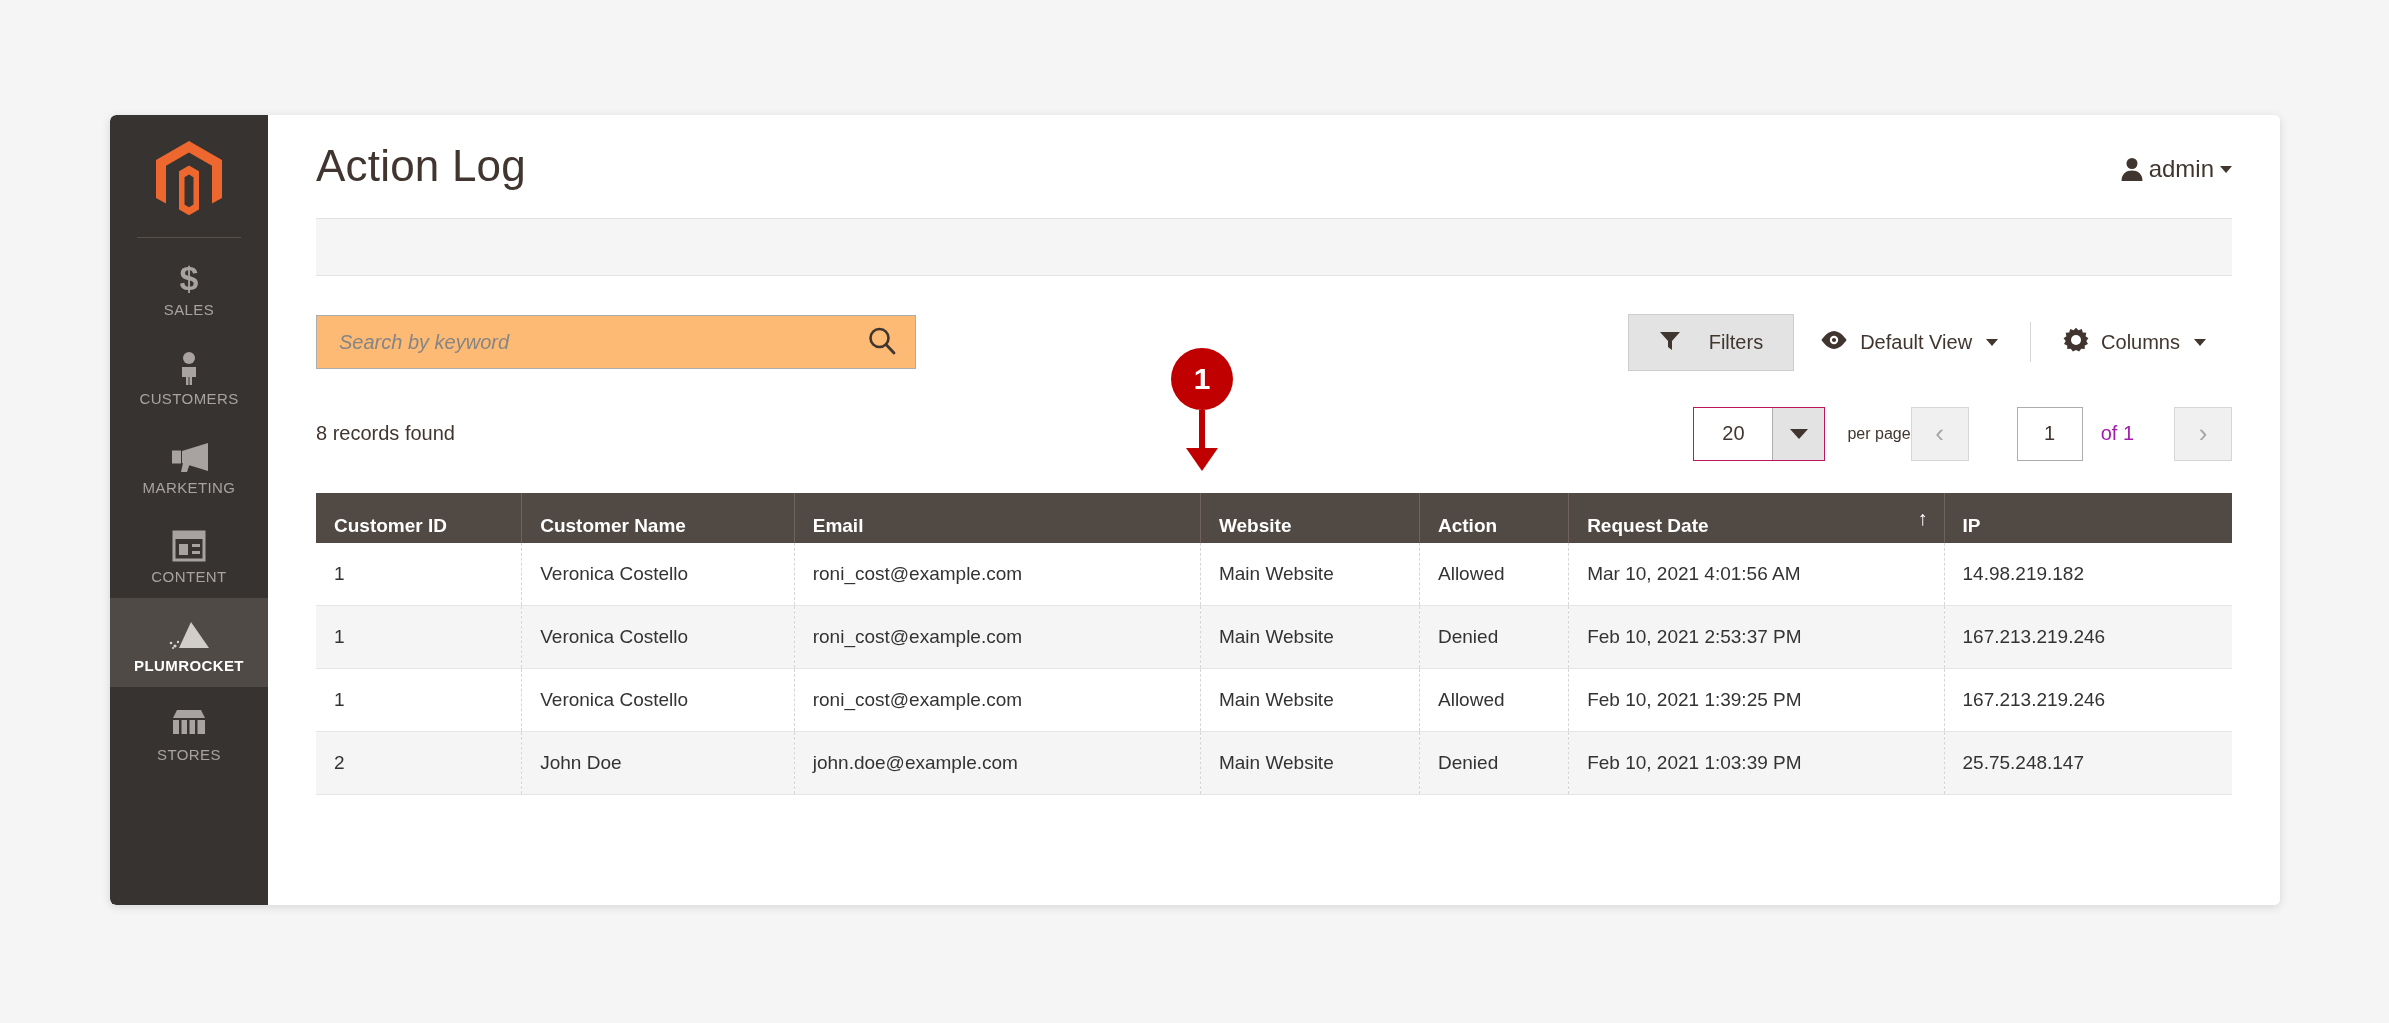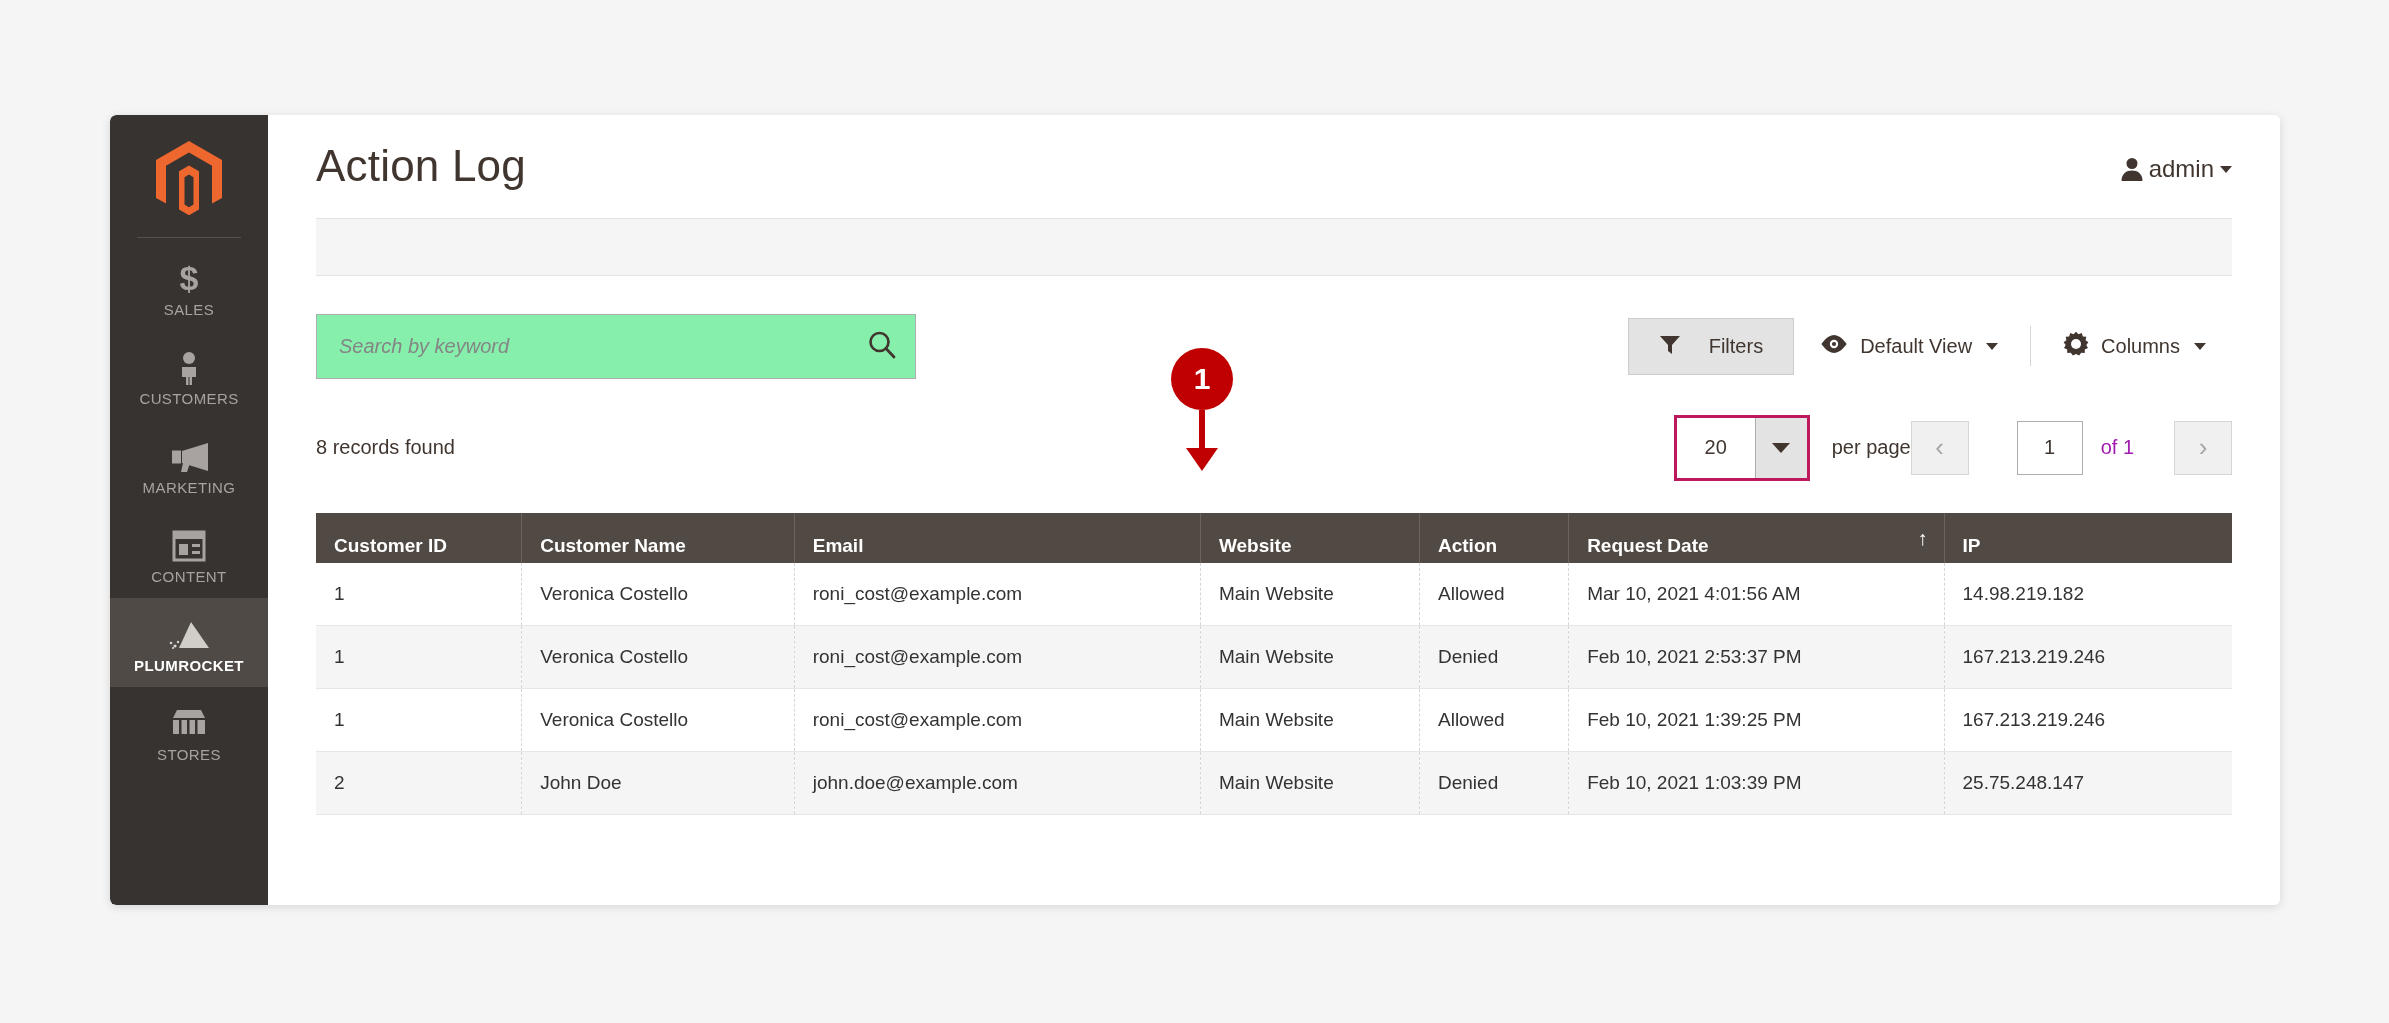--- a/index.html
+++ b/index.html
@@ -126,23 +126,23 @@
   
   #grid-toolbar {
     margin-top: 38px;
     display: flex;
     align-items: center;
     justify-content: space-between;
   }
   #search-box {
     position: relative;
     width: 600px;
-    height: 65px;
+    height: 54px;
     border: 1px solid #adadad;
-    background: #86efac;
+    background: #fdba74;
     display: flex;
     align-items: center;
   }
   #search-input {
     flex: 1 1 auto;
     border: 0;
     outline: none;
     height: 100%;
     padding: 0 16px 0 22px;
     font-size: 20px;
@@ -181,31 +181,31 @@
   
   #grid-subtoolbar {
     margin-top: 36px;
     display: flex;
     align-items: center;
     justify-content: space-between;
   }
   #records-found { font-size: 20px; color: #41362f; }
   #pager { display: flex; align-items: center; }
   #per-page-select {
-    display: flex; height: 66px; border: 3px solid #be185d; cursor: pointer;
+    display: flex; height: 54px; border: 1px solid #be185d; cursor: pointer;
   }
   #per-page-value {
     width: 78px; display: flex; align-items: center; justify-content: center;
     font-size: 20px; color: #41362f; background: #fff;
   }
   #per-page-arrow {
     width: 52px; display: flex; align-items: center; justify-content: center;
     background: #e3e3e3; border-left: 1px solid #adadad;
   }
-  #per-page-label { font-size: 20px; color: #41362f; margin-left: 22px; }
+  #per-page-label { font-size: 16px; color: #41362f; margin-left: 22px; }
   .pg-btn {
     width: 58px; height: 54px;
     border: 1px solid #d6d6d6; background: #f0f0f0;
     display: flex; align-items: center; justify-content: center;
     color: #a6a6a6; font-size: 26px; cursor: pointer;
     font-family: "Liberation Sans", sans-serif;
   }
   #page-input {
     width: 66px; height: 54px; margin: 0 0 0 0;
     border: 1px solid #adadad; background: #fff;

